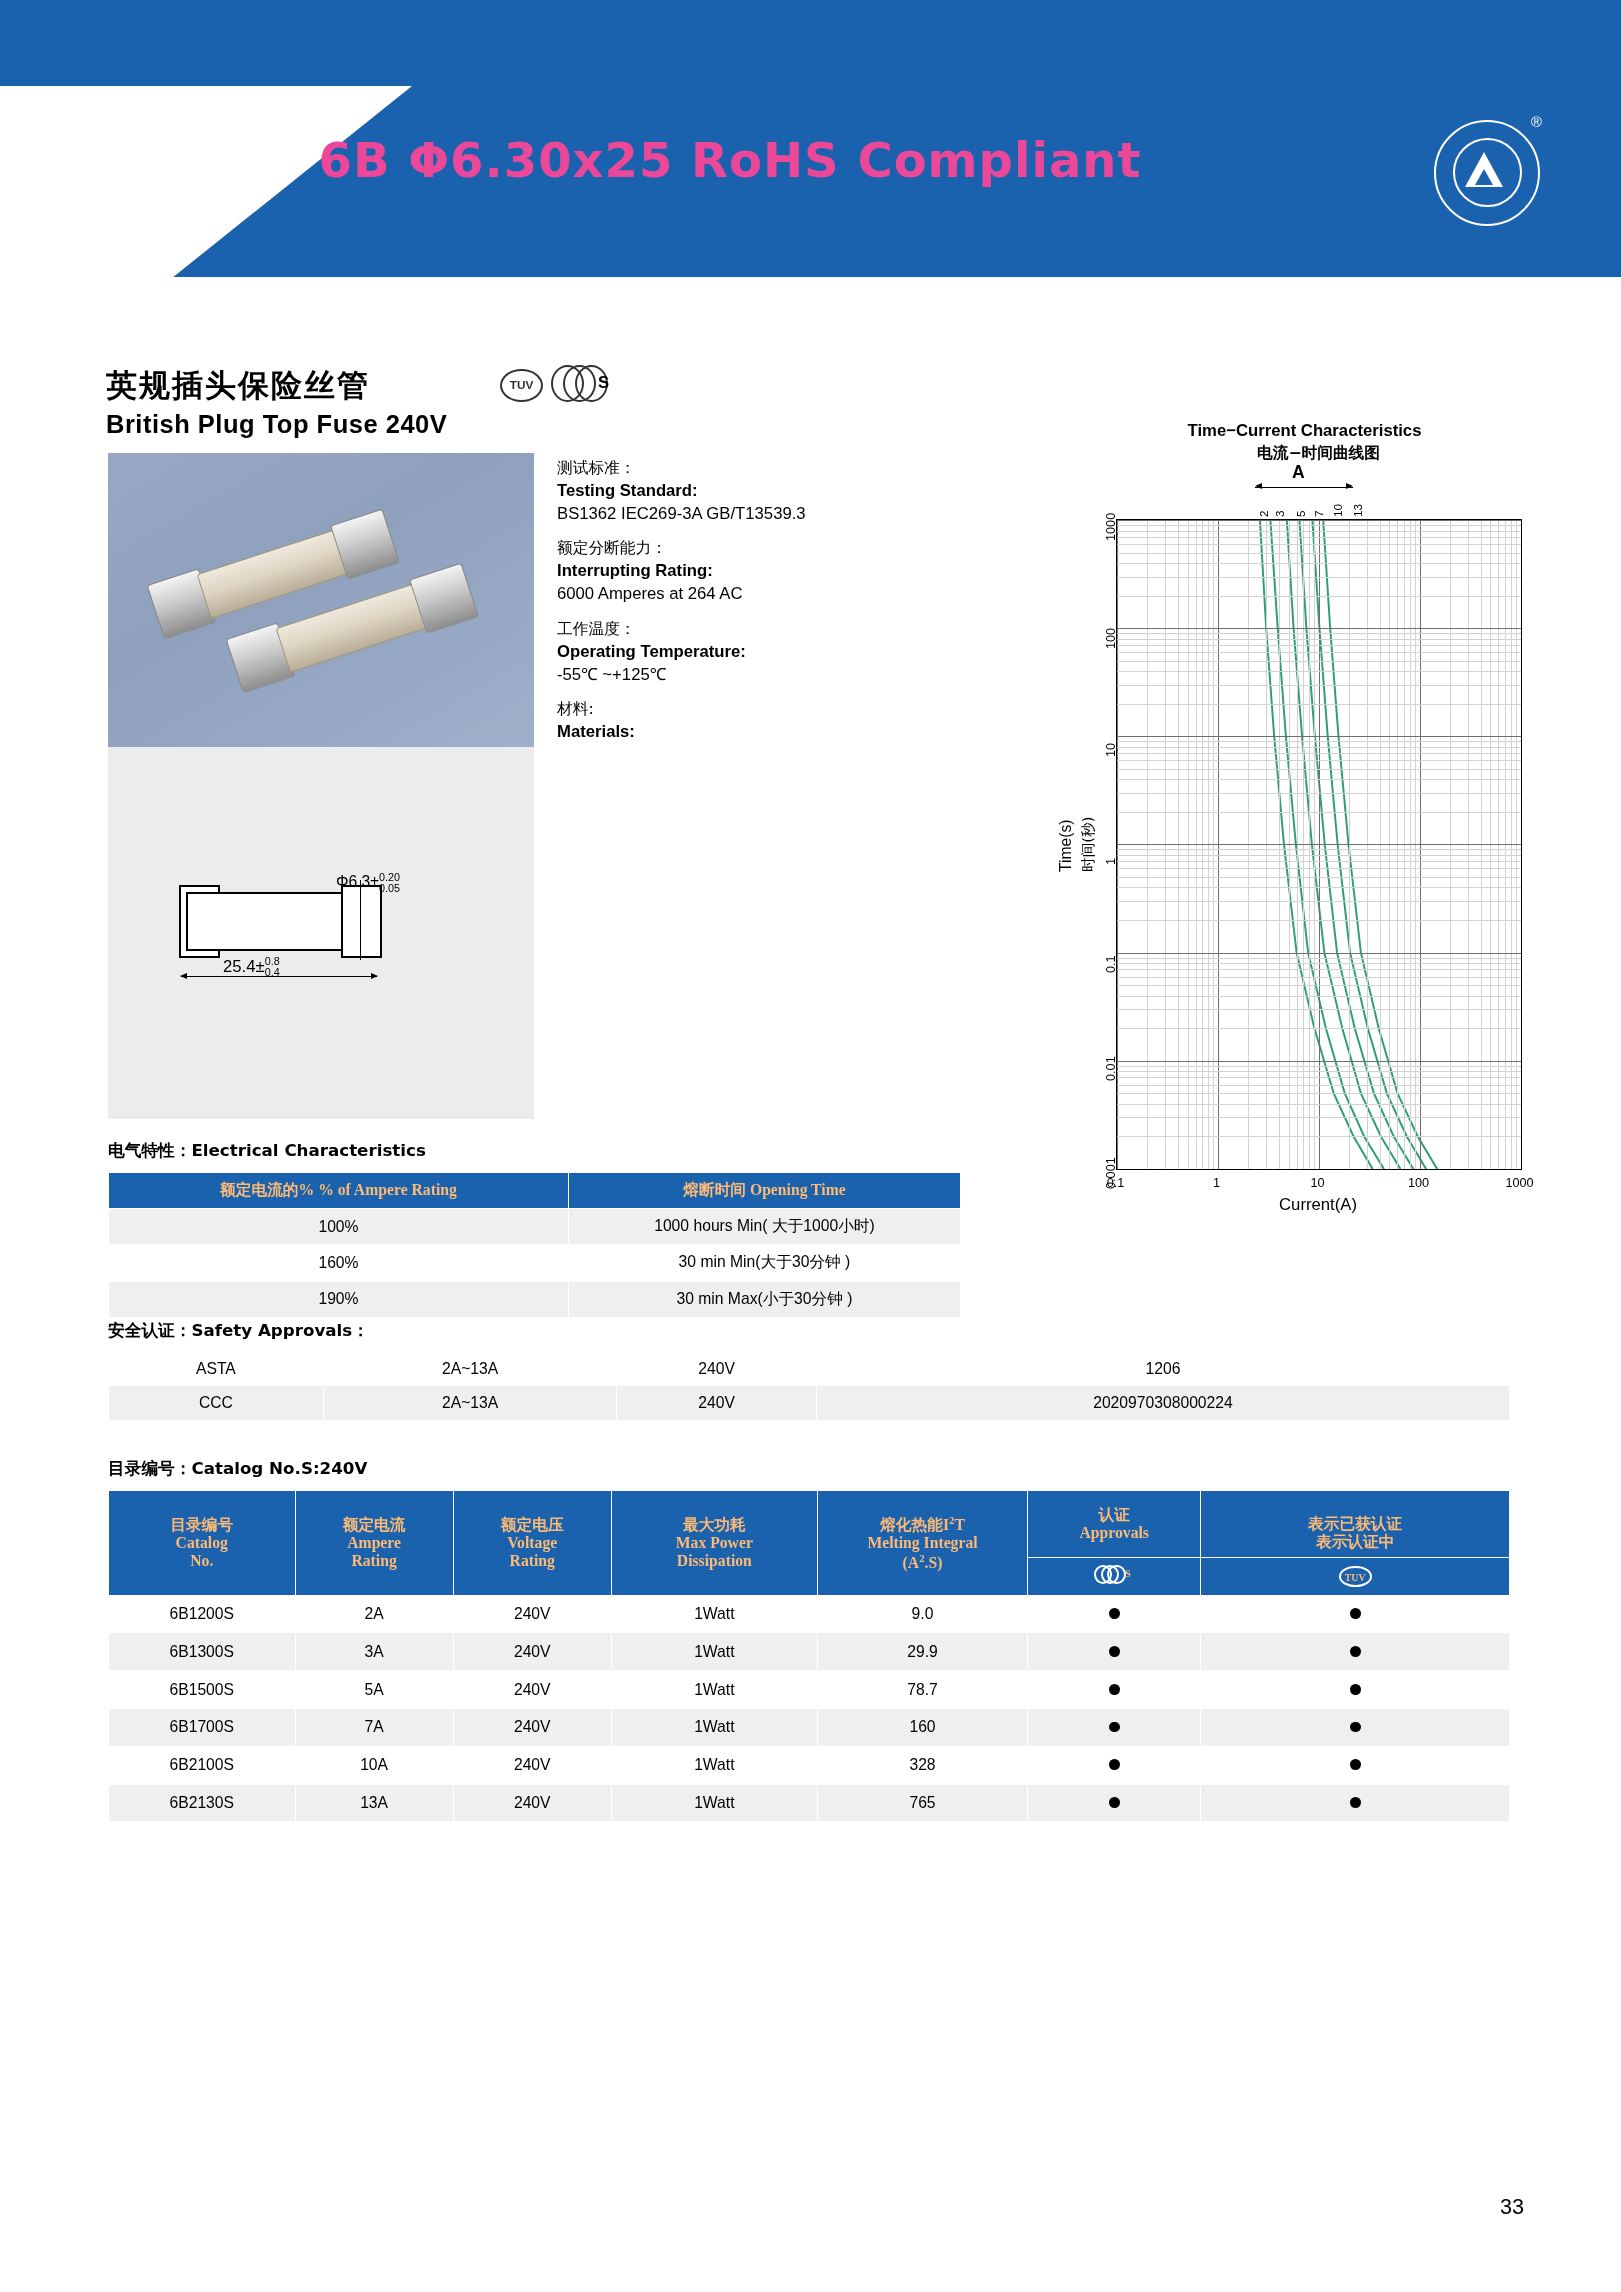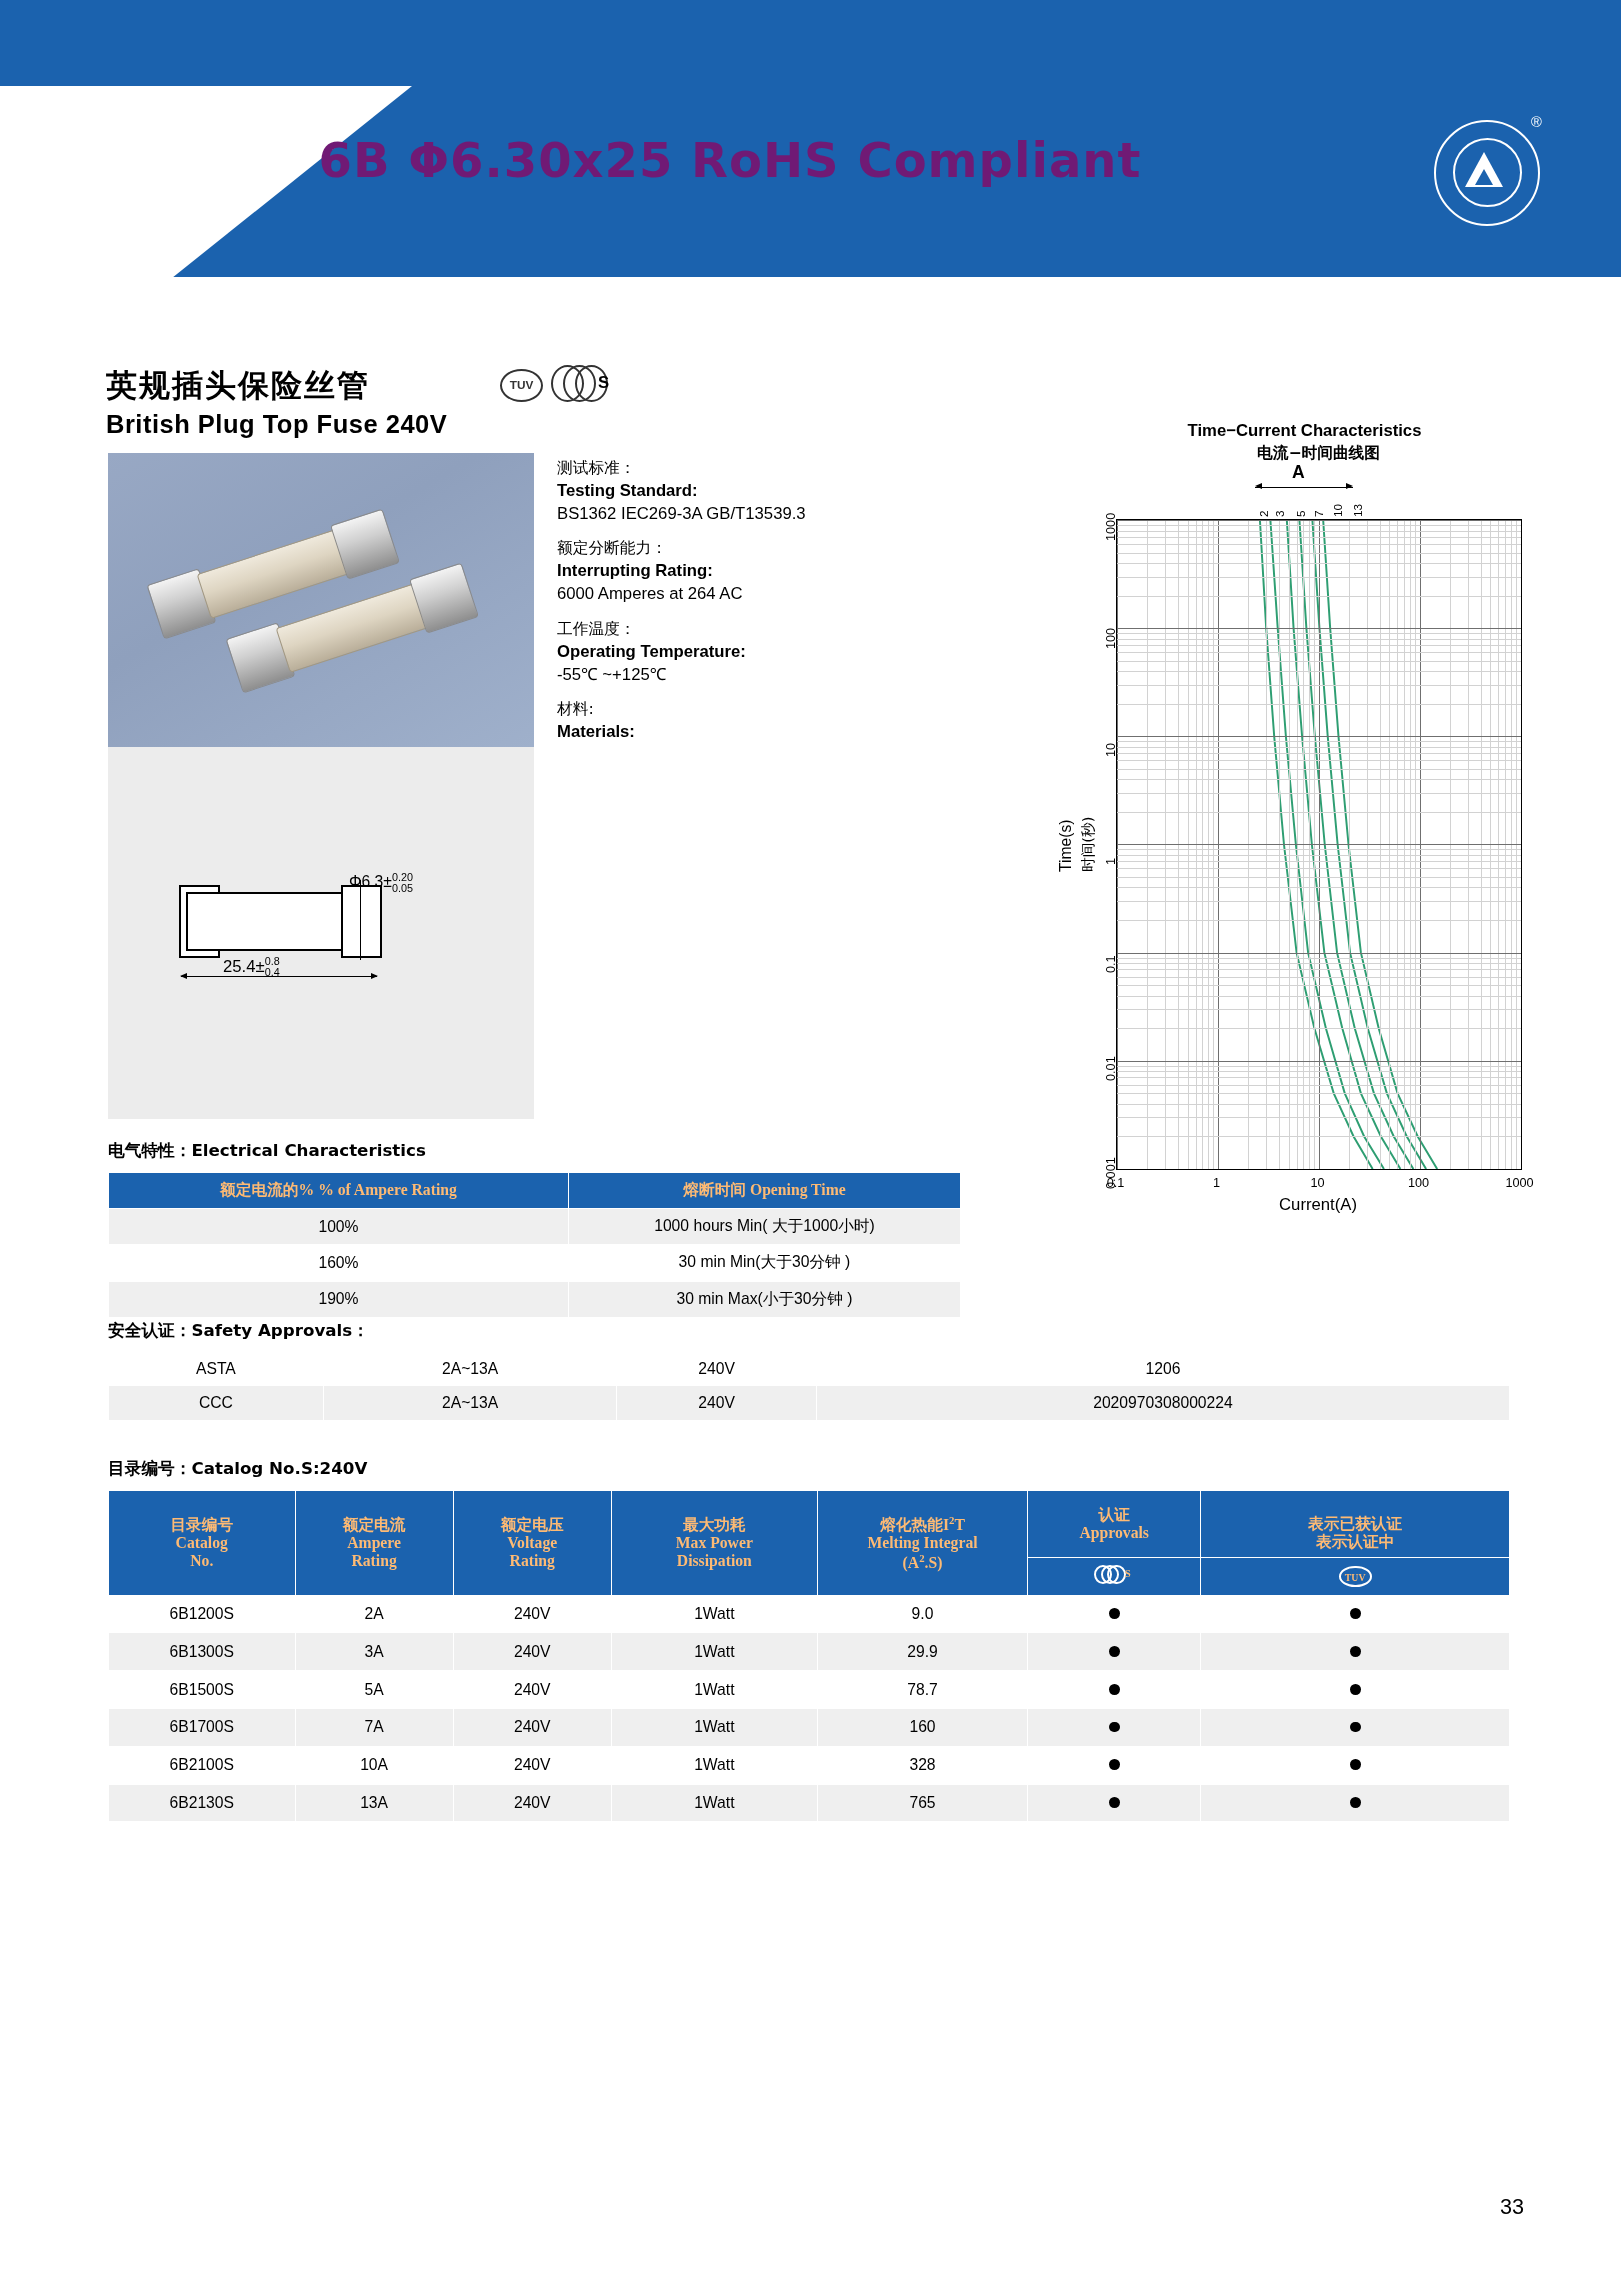--- a/index.html
+++ b/index.html
@@ -49,21 +49,21 @@
     left: 814px; top: 0;
     width: 98px; height: 88px;
     background: #ffffff;
     clip-path: polygon(0 0, 98px 0, 98px 0, 0 88px);
   }
   .hdr-title {
     position: absolute;
     left: 0; top: 132px;
     width: 1460px;
     text-align: center;
-    color: #701a75;
+    color: #ec4899;
     font-size: 48px;
     font-weight: bold;
     letter-spacing: 1px;
     font-family: "DejaVu Sans", sans-serif;
   }
   .logo-circle {
     position: absolute;
     left: 1434px; top: 120px;
     width: 102px; height: 102px;
     border: 2.9px solid #ffffff;
@@ -201,21 +201,21 @@
     background: #fff;
   }
   .dim-v-line {
     position: absolute;
     left: 360px; top: 880px;
     width: 1px; height: 80px;
     background: #000;
   }
   .dim-diam {
     position: absolute;
-    left: 349px; top: 872px;
+    left: 336px; top: 872px;
     font-size: 15.7px;
     white-space: nowrap;
   }
   .dim-diam .frac {
     display: inline-block;
     vertical-align: middle;
     font-size: 10.8px;
     line-height: 1.05;
     text-align: left;
   }

